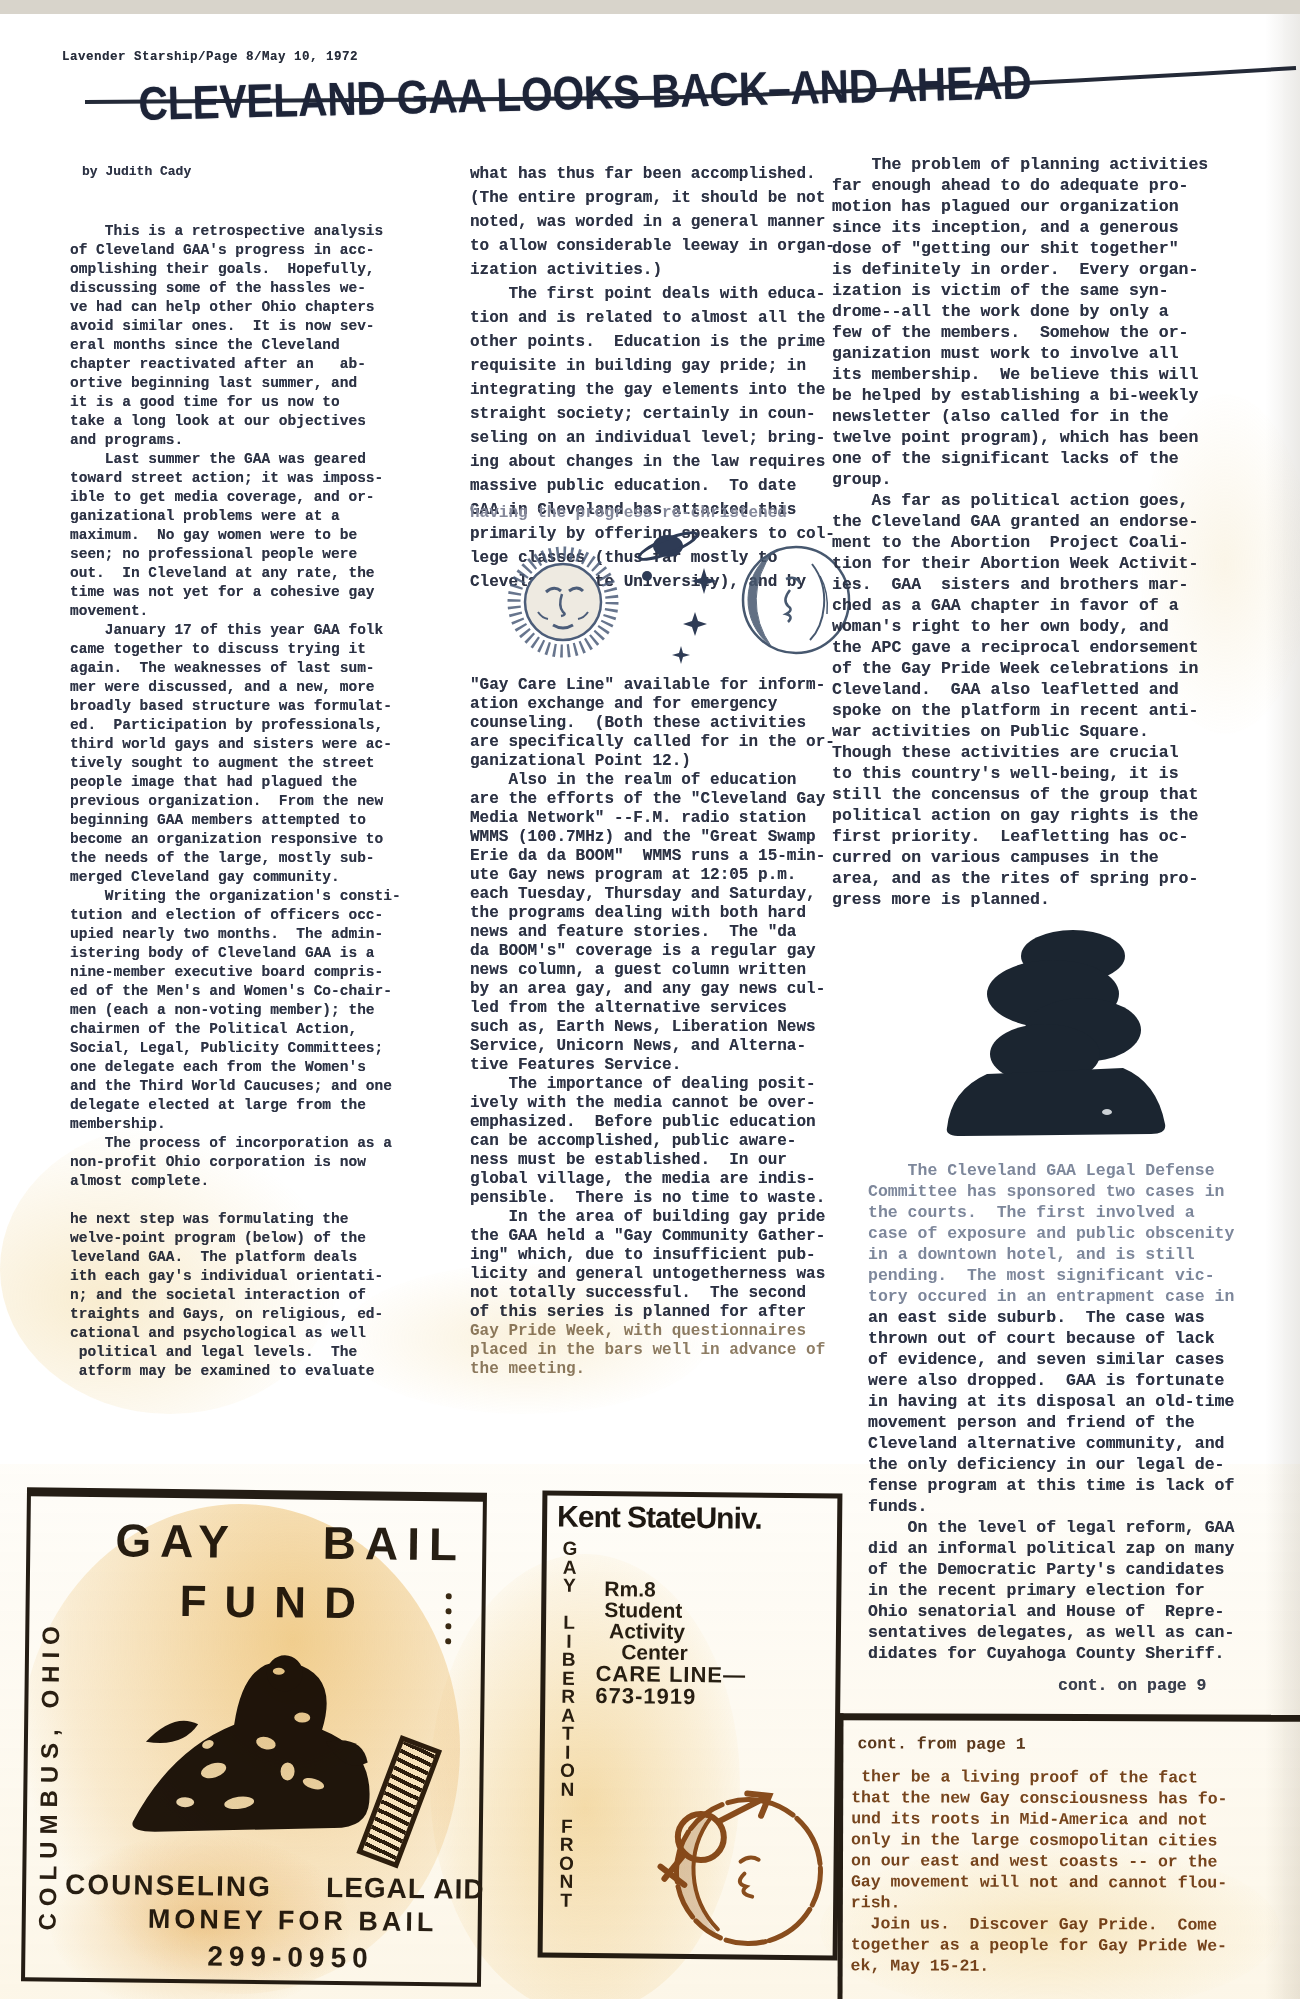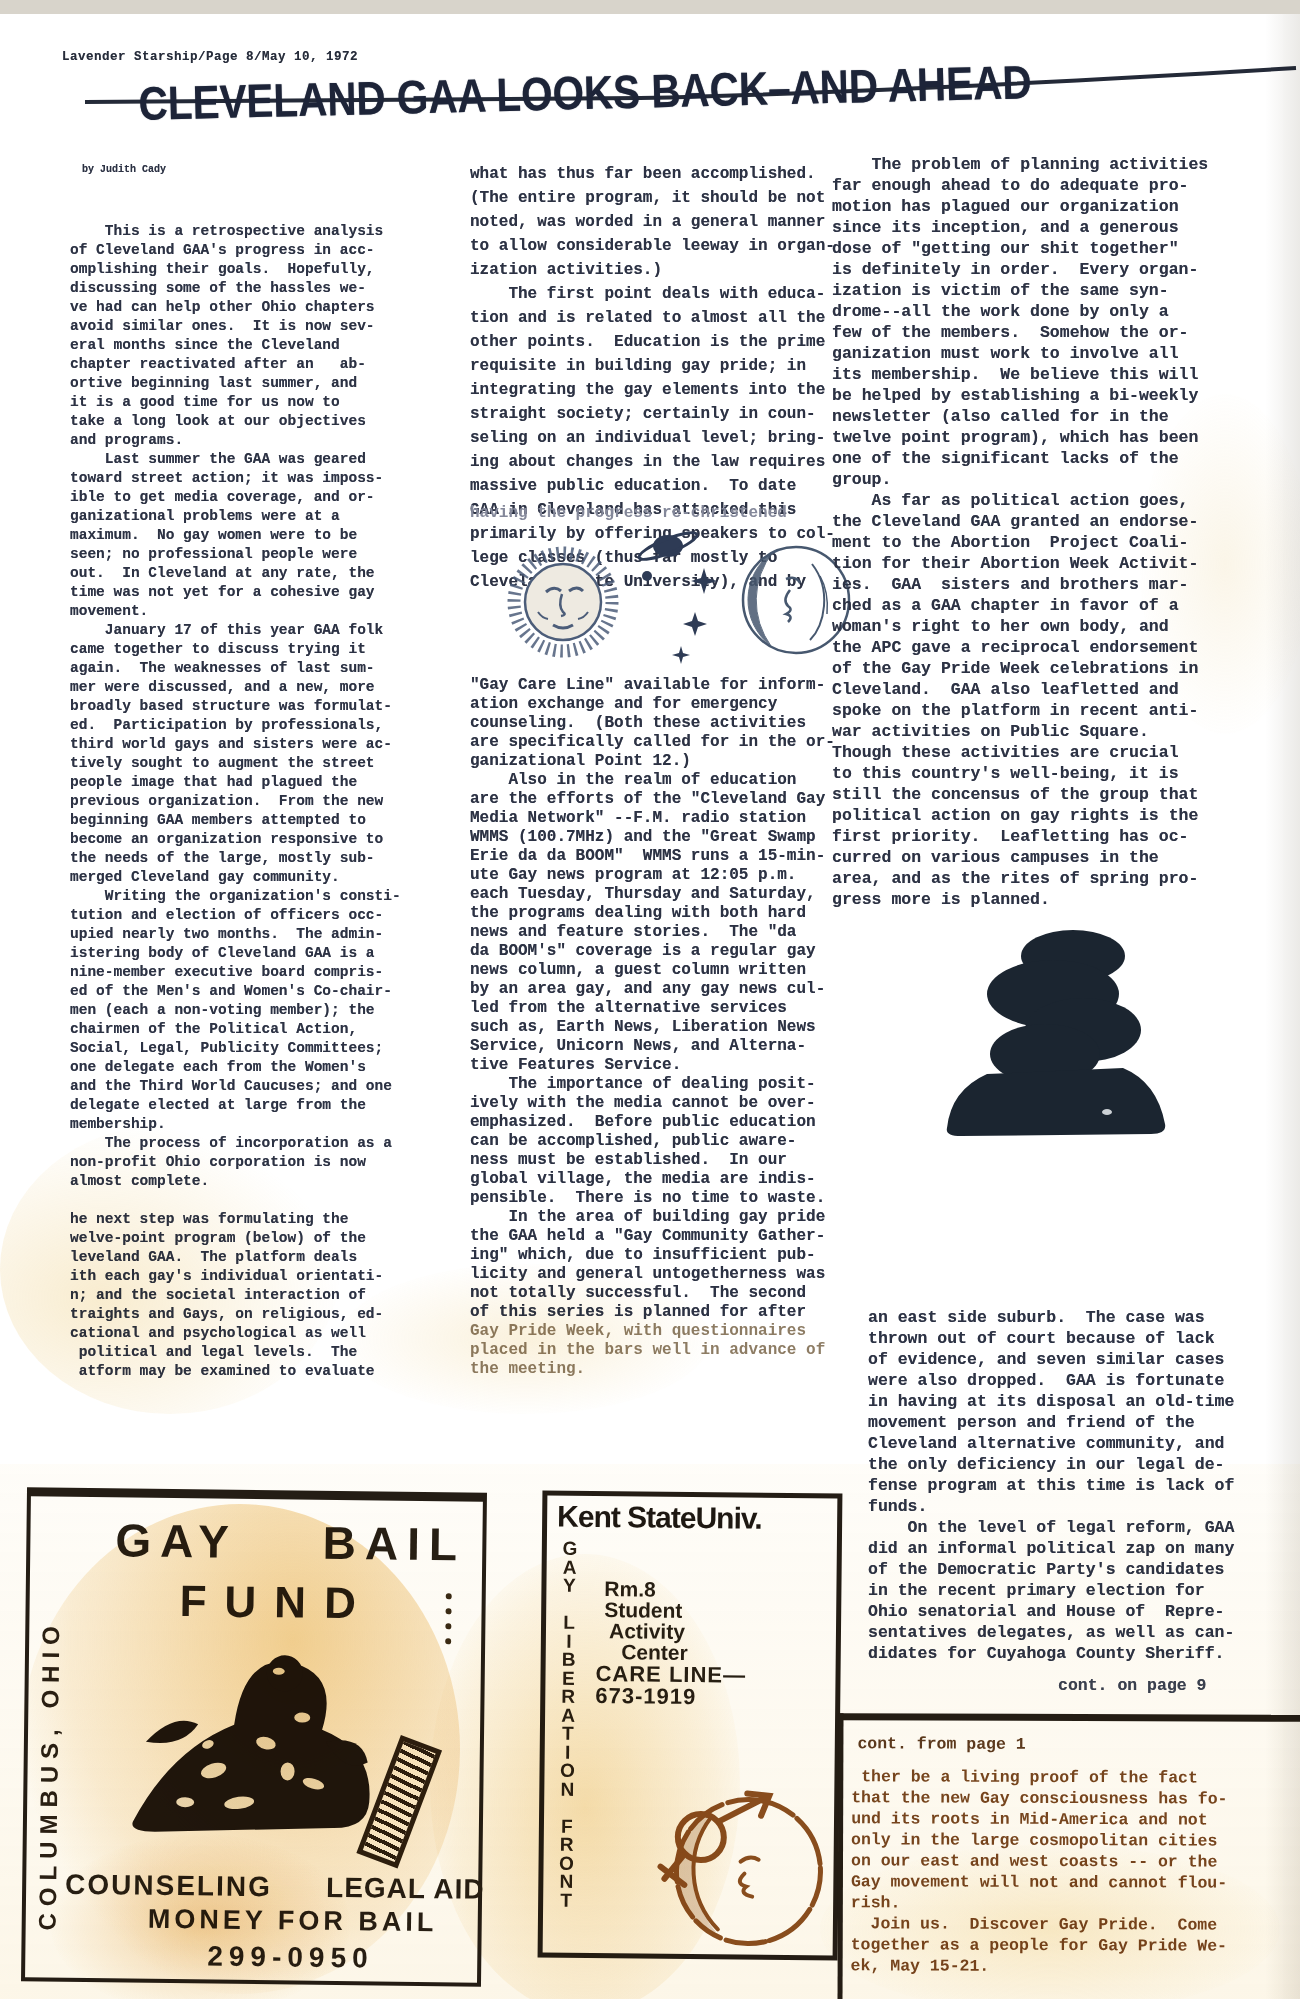--- a/index.html
+++ b/index.html
@@ -14,21 +14,21 @@
     color:#2c3244;z-index:2;text-shadow:0 0 .6px rgba(44,50,68,.55);
   }
   [data-name="page-header"]{left:62px;top:36px;font-size:12.5px;letter-spacing:.5px;color:#262c3a;}
   [data-name="headline"]{
     position:absolute;left:138px;top:62px;z-index:2;
     font-family:"Liberation Sans",sans-serif;font-weight:bold;font-size:47px;
     color:#1d2438;letter-spacing:0;white-space:pre;
     transform:rotate(-1.4deg) scaleX(.86);transform-origin:left top;
     text-shadow:0 0 1px rgba(29,36,56,.6);
   }
-  [data-name="byline"]{left:82px;top:150px;font-size:10px;}
+  [data-name="byline"]{left:82px;top:150px;font-size:13px;}
   [data-name="article-column-1"]{left:70px;top:208px;font-size:14.5px;line-height:19px;}
   [data-name="article-column-2-top"]{left:470px;top:148px;font-size:16px;line-height:24px;}
   [data-name="article-column-2-top-faded"]{left:470px;top:490px;font-size:16px;line-height:19px;color:#84889a;text-shadow:none;}
   [data-name="article-column-2-bottom"]{left:470px;top:662px;font-size:16px;line-height:19px;}
   [data-name="article-column-2-bottom-faded"]{left:470px;top:1308px;font-size:16px;line-height:19px;color:#8d7c64;text-shadow:none;}
   [data-name="article-column-3-top"]{left:832px;top:140px;font-size:16.5px;line-height:21px;}
   [data-name="article-column-3-legal-faded"]{left:868px;top:1146px;font-size:16.5px;line-height:21px;color:#7d879b;text-shadow:none;}
   [data-name="article-column-3-bottom"]{left:868px;top:1293px;font-size:16.5px;line-height:21px;}
   [data-name="continued-note"]{left:1058px;top:1662px;font-size:16.5px;color:#3a4152;}
   
@@ -304,20 +304,27 @@
     <g fill="#1b2530">
       <ellipse cx="148" cy="34" rx="52" ry="26"></ellipse>
       <ellipse cx="128" cy="72" rx="66" ry="34"></ellipse>
       <ellipse cx="158" cy="108" rx="58" ry="32"></ellipse>
       <ellipse cx="120" cy="132" rx="55" ry="30"></ellipse>
       <path d="M22,206 Q26,168 62,152 L198,146 Q232,160 240,202 Q242,212 226,212 L36,214 Q20,214 22,206 Z"></path>
     </g>
     <ellipse cx="182" cy="190" rx="5" ry="3" fill="#ccd1d5" data-name="highlight-speck"></ellipse>
   </svg>
 
+  <div class="tw" data-name="article-column-3-legal-faded">    The Cleveland GAA Legal Defense
+Committee has sponsored two cases in
+the courts.  The first involved a
+case of exposure and public obscenity
+in a downtown hotel, and is still
+pending.  The most significant vic-
+tory occured in an entrapment case in</div>
   <div class="tw" data-name="article-column-3-bottom">an east side suburb.  The case was
 thrown out of court because of lack
 of evidence, and seven similar cases
 were also dropped.  GAA is fortunate
 in having at its disposal an old-time
 movement person and friend of the
 Cleveland alternative community, and
 the only deficiency in our legal de-
 fense program at this time is lack of
 funds.

